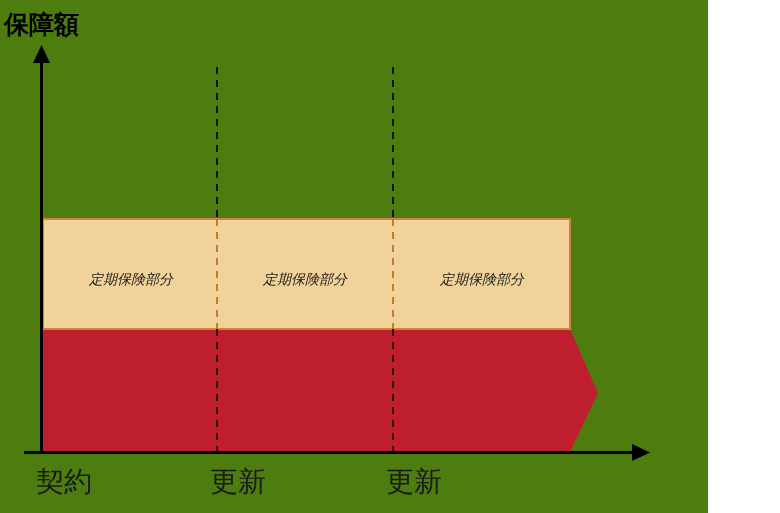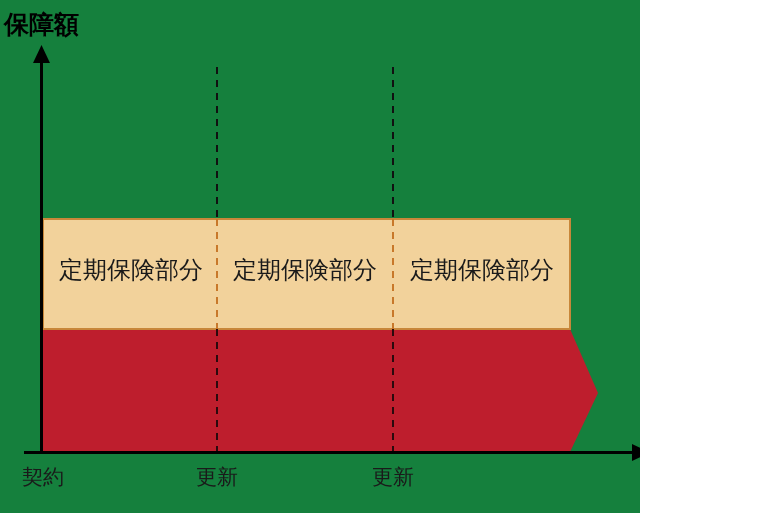--- a/index.html
+++ b/index.html
@@ -5,56 +5,58 @@
   html, body {
     margin: 0;
     padding: 0;
     background: #ffffff;
   }
   body {
     font-family: "Liberation Sans", "DejaVu Sans", sans-serif;
   }
   #canvas {
     position: relative;
-    width: 640px;
+    width: 708px;
     height: 513px;
-    background: #15803d;
+    background: #4d7c0f;
     overflow: hidden;
   }
   .axis-label {
     position: absolute;
     font-weight: bold;
     font-size: 25px;
     color: #000000;
     white-space: nowrap;
     letter-spacing: 0px;
   }
   #y-axis-label {
     left: 4px;
     top: 8px;
   }
   #x-axis-label {
     left: 657px;
     top: 432px;
   }
   .tick-label {
     position: absolute;
-    font-size: 21px;
+    font-size: 28px;
     color: #1a1a1a;
     white-space: nowrap;
     transform: translateX(-50%);
     top: 463px;
+    margin-left: 21px;
   }
   .seg-label-term {
     position: absolute;
-    font-size: 24px;
+    font-size: 14px;
     color: #1a1a1a;
     white-space: nowrap;
     transform: translate(-50%, -50%);
-    top: 270px;
+    top: 280px;
+    font-style: italic;
   }
   #whole-life-label {
     position: absolute;
     font-size: 22px;
     color: #ffffff;
     white-space: nowrap;
     transform: translate(-50%, -50%);
     left: 311px;
     top: 390px;
   }

